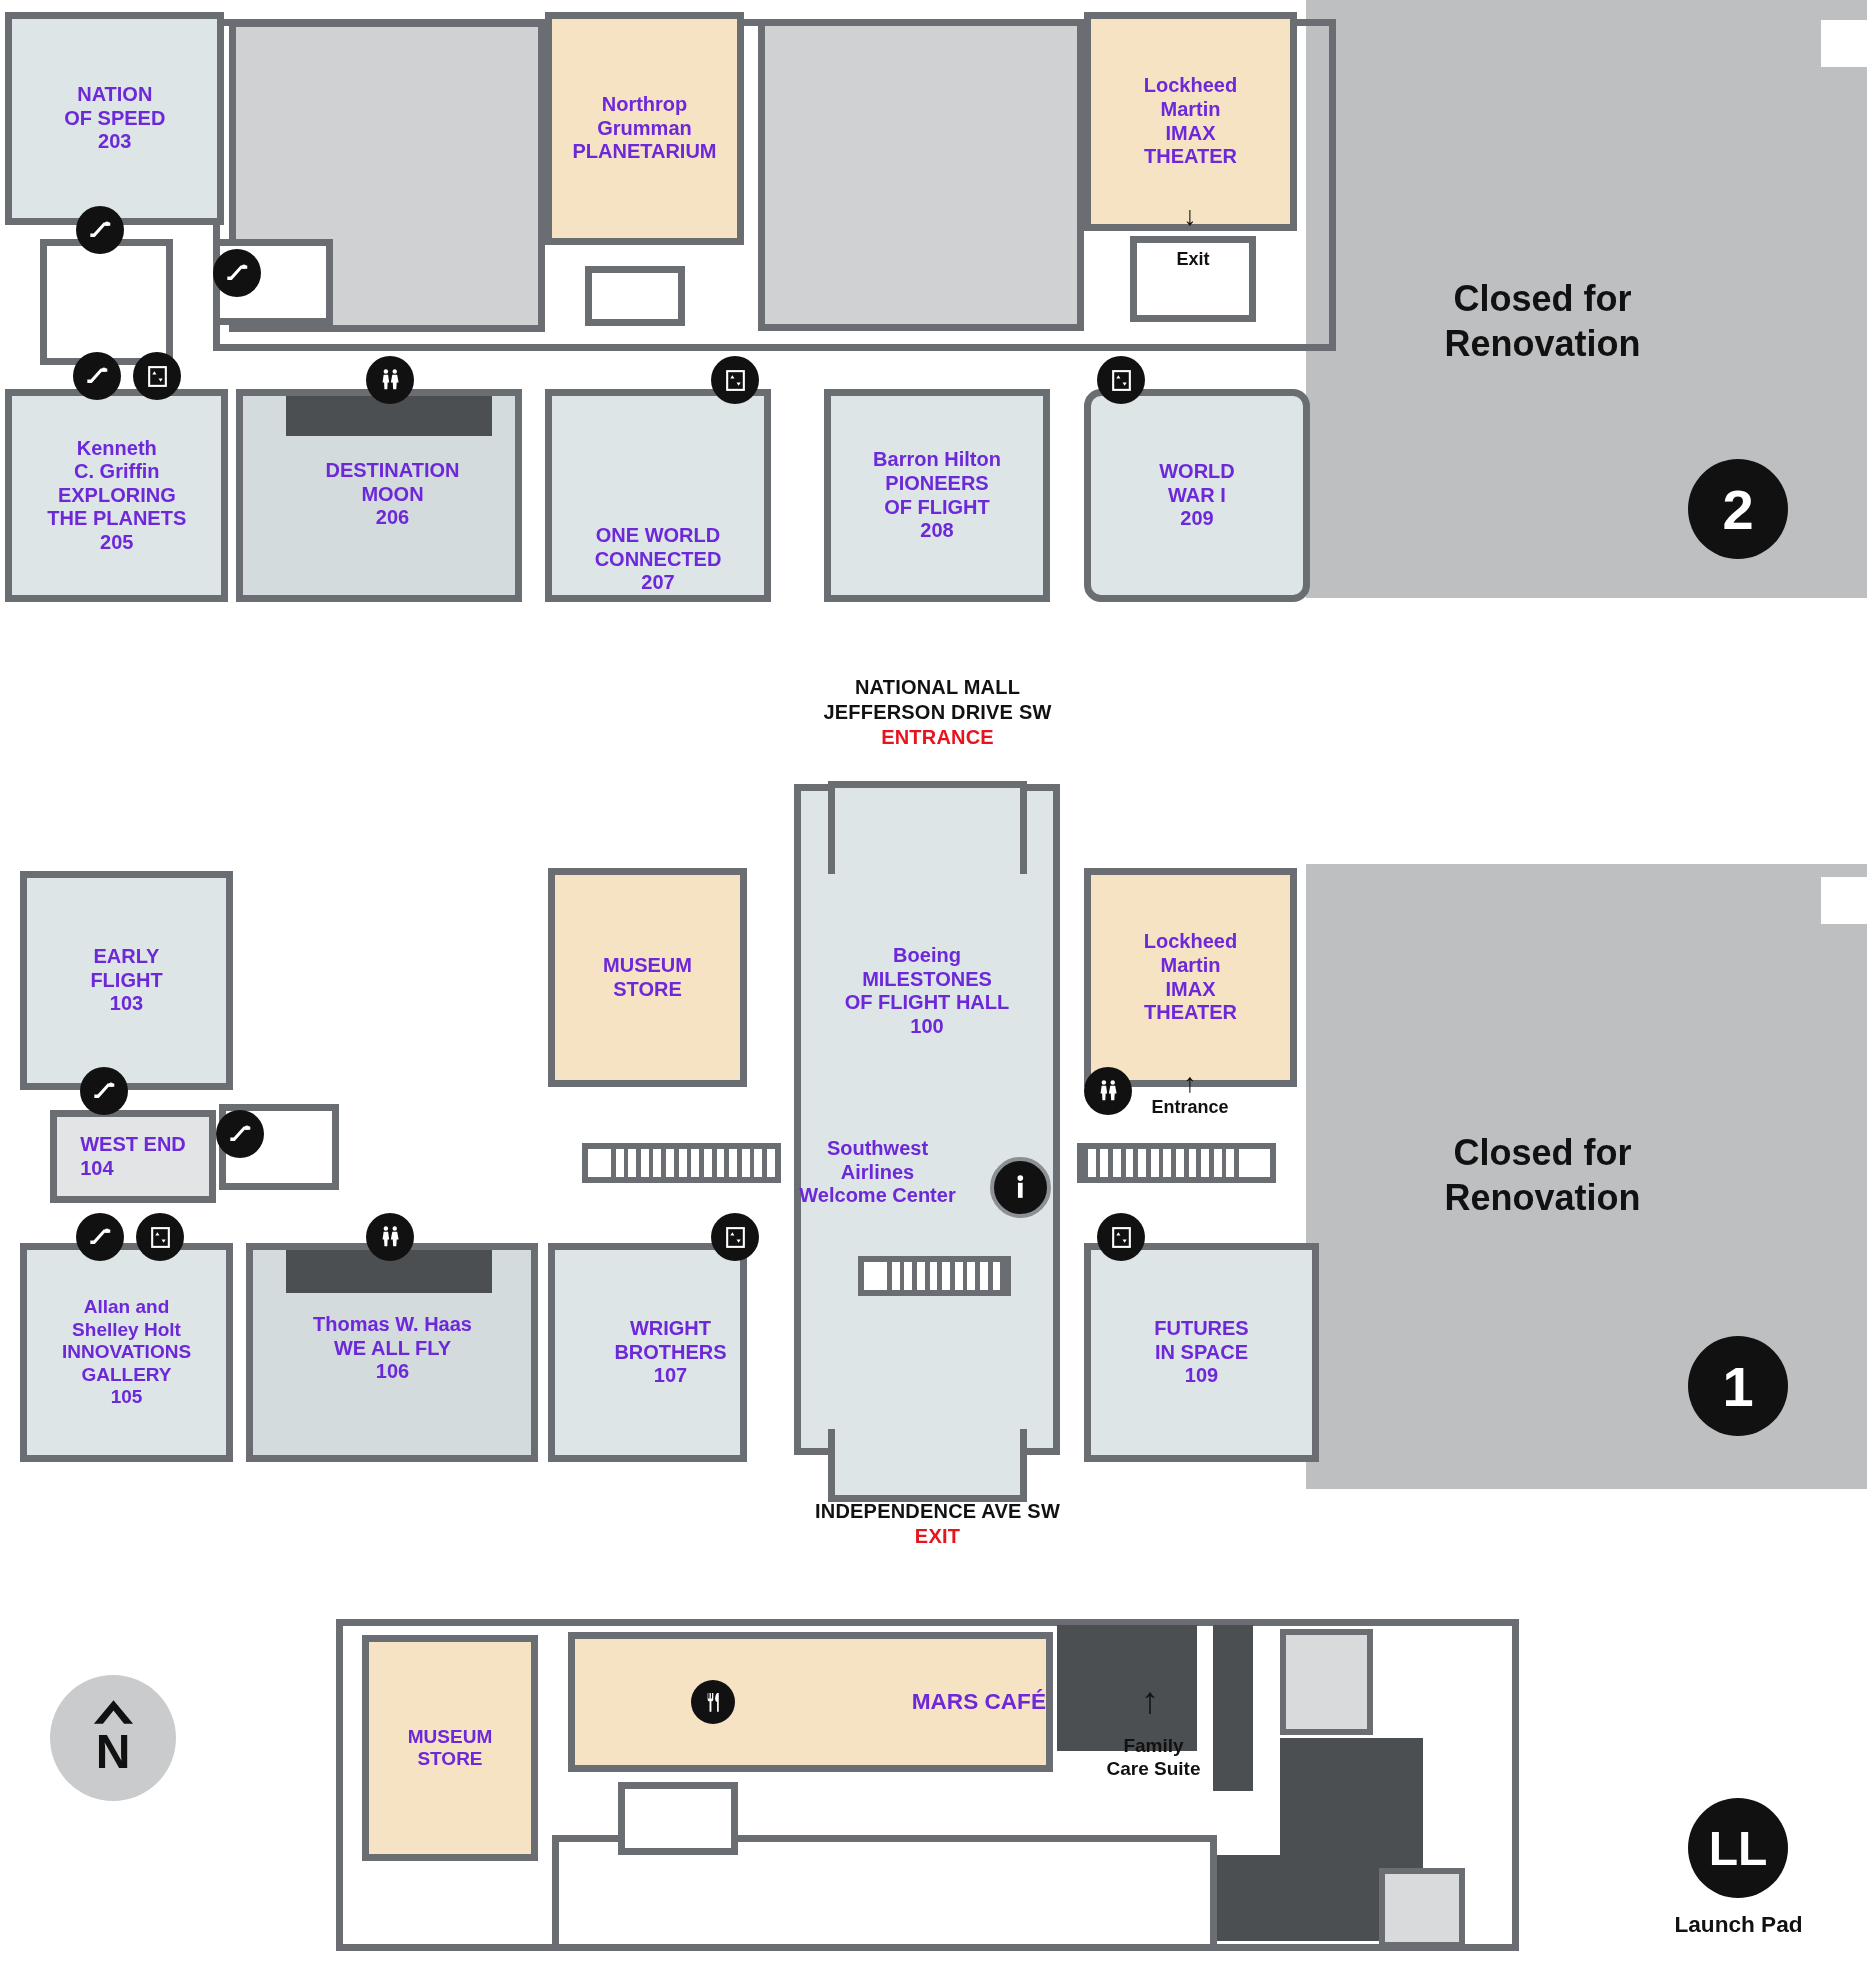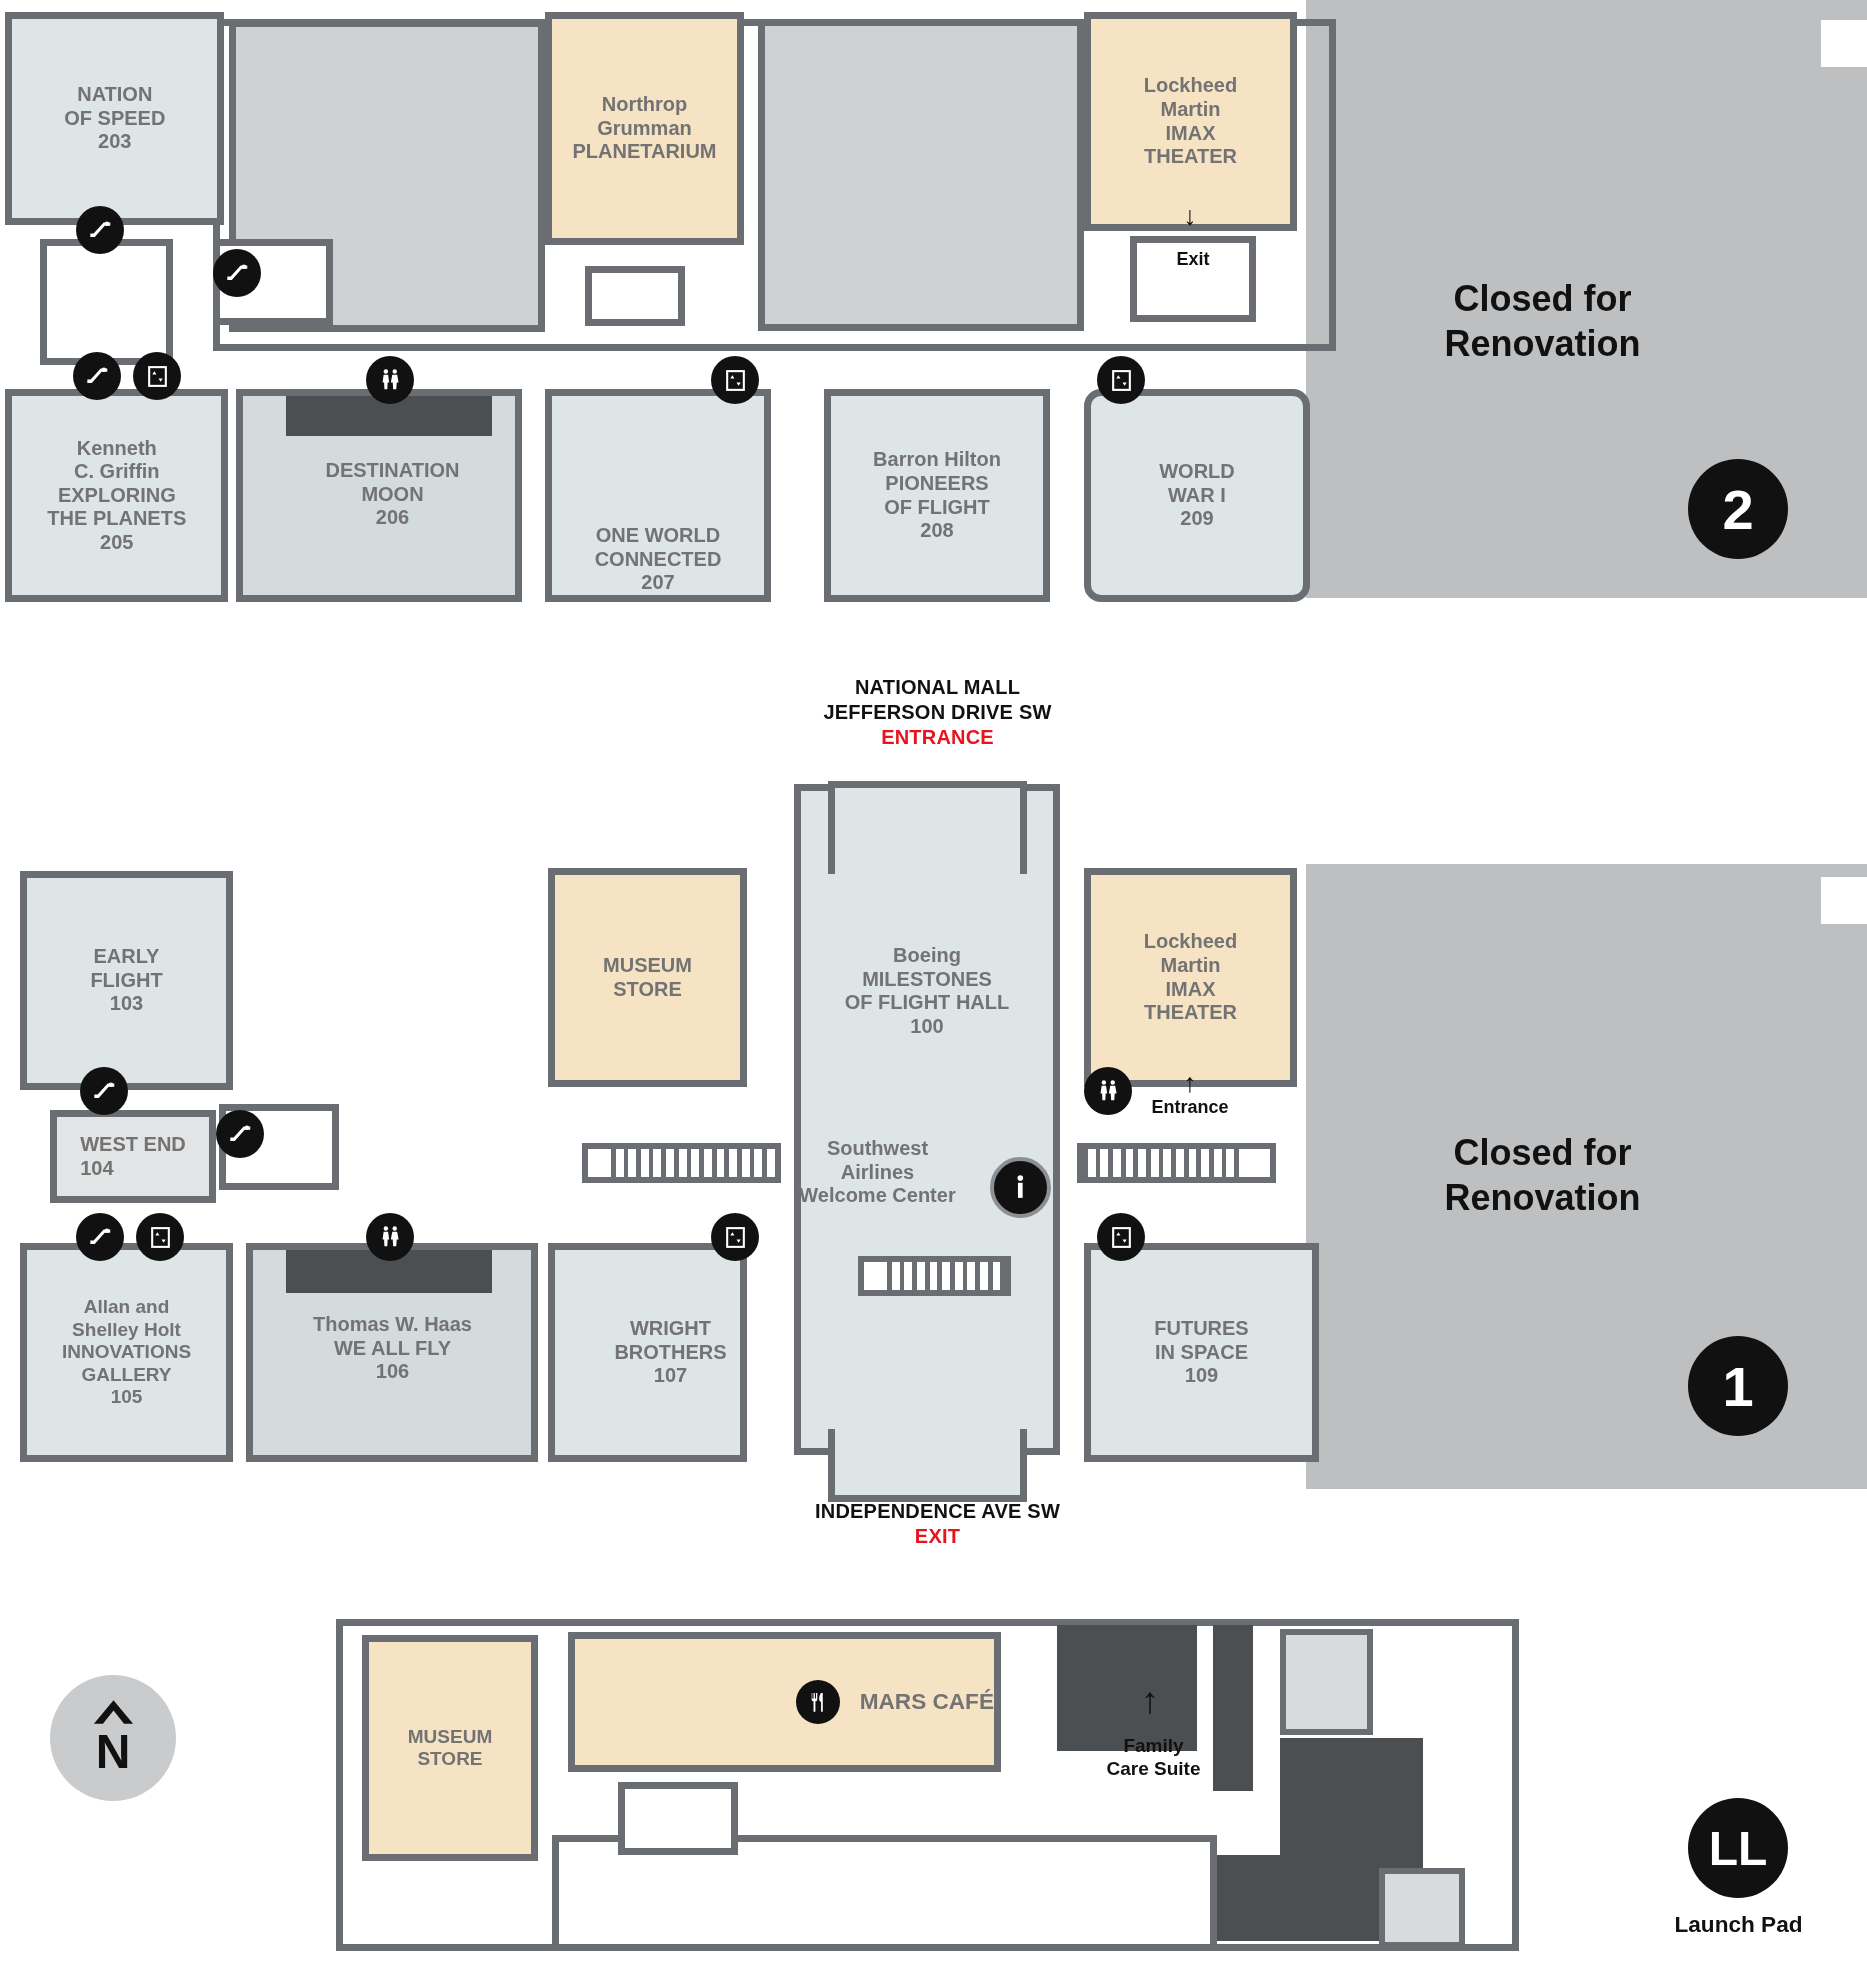--- a/index.html
+++ b/index.html
@@ -1,21 +1,21 @@
 <!DOCTYPE html>
 <html style="font-size:10.6px"><head>
 <meta charset="utf-8">
 <style>
   html,body{margin:0;padding:0;background:#ffffff;}
   body{width:1867px;height:1975px;position:relative;font-family:"Liberation Sans",sans-serif;color:#111;}
   .map{position:absolute;left:0;top:0;width:1867px;height:1975px;}
   .abs{position:absolute;box-sizing:border-box;}
   
   .room{background:#dde5e7;border:7.3px solid #6a6e72;display:flex;align-items:center;justify-content:center;text-align:center;}
-  .roomlbl{font-weight:bold;font-size:20px;line-height:1.18;color:#737373;}
+  .roomlbl{font-weight:bold;font-size:20px;line-height:1.18;color:#6d28d9;}
   .tan{background:#f6e3c4;border:7.3px solid #6a6e72;display:flex;align-items:center;justify-content:center;text-align:center;}
   .plain{background:#ffffff;border:7.3px solid #6a6e72;}
   .greyblock{background:#cfd1d3;border:7.3px solid #6a6e72;}
   .closed{background:#bdbfc1;}
   .closedtxt{font-weight:bold;font-size:36px;line-height:1.25;text-align:center;color:#111;}
   .darkbar{background:#4c4f52;}
   .midgrey{background:#c9cbcd;}
   .lightgrey{background:#d8dadb;}
   
   .cicon{border-radius:50%;background:#111;color:#fff;display:flex;align-items:center;justify-content:center;}
@@ -282,21 +282,21 @@
   <div class="abs darkbar" style="left:1280px;top:1738px;width:143px;height:133px;"></div>
   <div class="abs darkbar" style="left:1217px;top:1855px;width:206px;height:86px;"></div>
   <div class="abs lightgrey" style="left:1379px;top:1868px;width:86px;height:80px;border:6px solid #6a6e72;"></div>
   <div class="abs plain" style="left:552px;top:1835px;width:665px;height:116px;"></div>
   <div class="abs plain" style="left:618px;top:1782px;width:120px;height:73px;"></div>
 
   <div class="abs tan" style="left:362px;top:1635px;width:176px;height:226px;">
     <div class="roomlbl" style="font-size:19px;"><span>MUSEUM</span><br><span>STORE</span></div>
   </div>
 
-  <div class="abs tan" style="left:568px;top:1632px;width:433px;height:140px;justify-content:flex-end;">
+  <div class="abs tan" style="left:568px;top:1632px;width:485px;height:140px;justify-content:space-between;">
     <div class="cicon" style="width:44px;height:44px;margin-left:116px;">
       <svg width="22.6" height="22.6" viewBox="0 0 24 24">
           <path fill="#fff" d="M6 2v7a2 2 0 002 2v11h2V11a2 2 0 002-2V2h-1.4v6H9.4V2H8v6H6.6V2z"></path>
           <path fill="#fff" d="M16 2c-1.5 1.5-2 4-2 6.5 0 1.6.8 2.8 2 3.2V22h1.8V2z"></path>
         </svg>
     </div>
     <div class="roomlbl" style="margin-left:20px;font-size:22.6px;"><span>MARS CAFÉ</span></div>
   </div>
 
   <div class="abs arrow" style="left:1117px;top:1682px;width:66px;font-size:37px;">↑</div>

